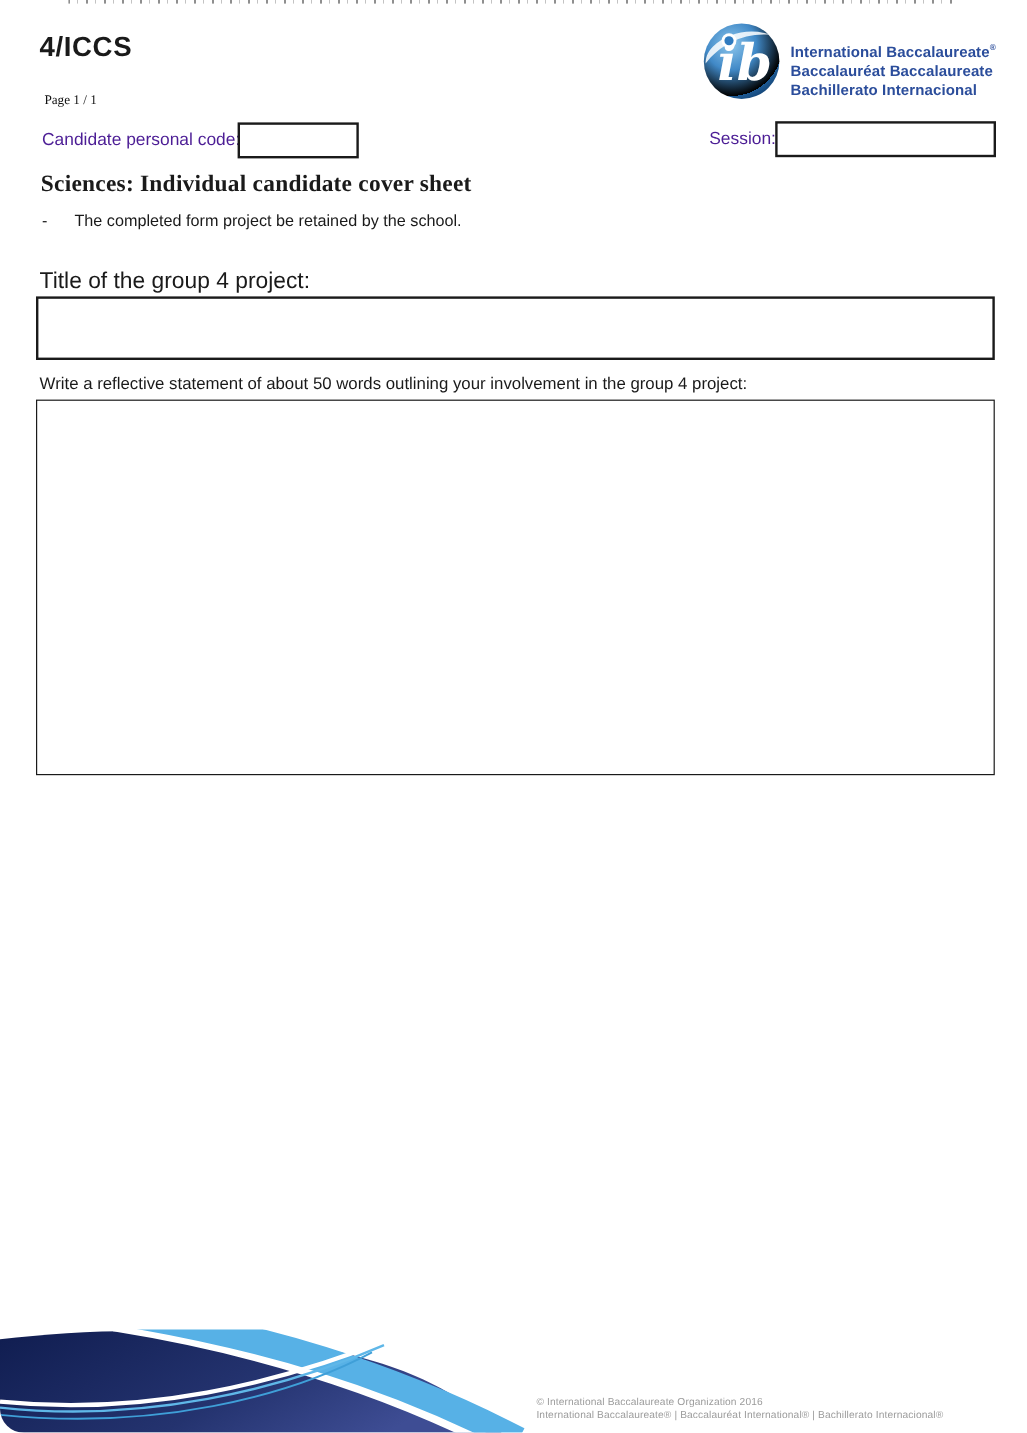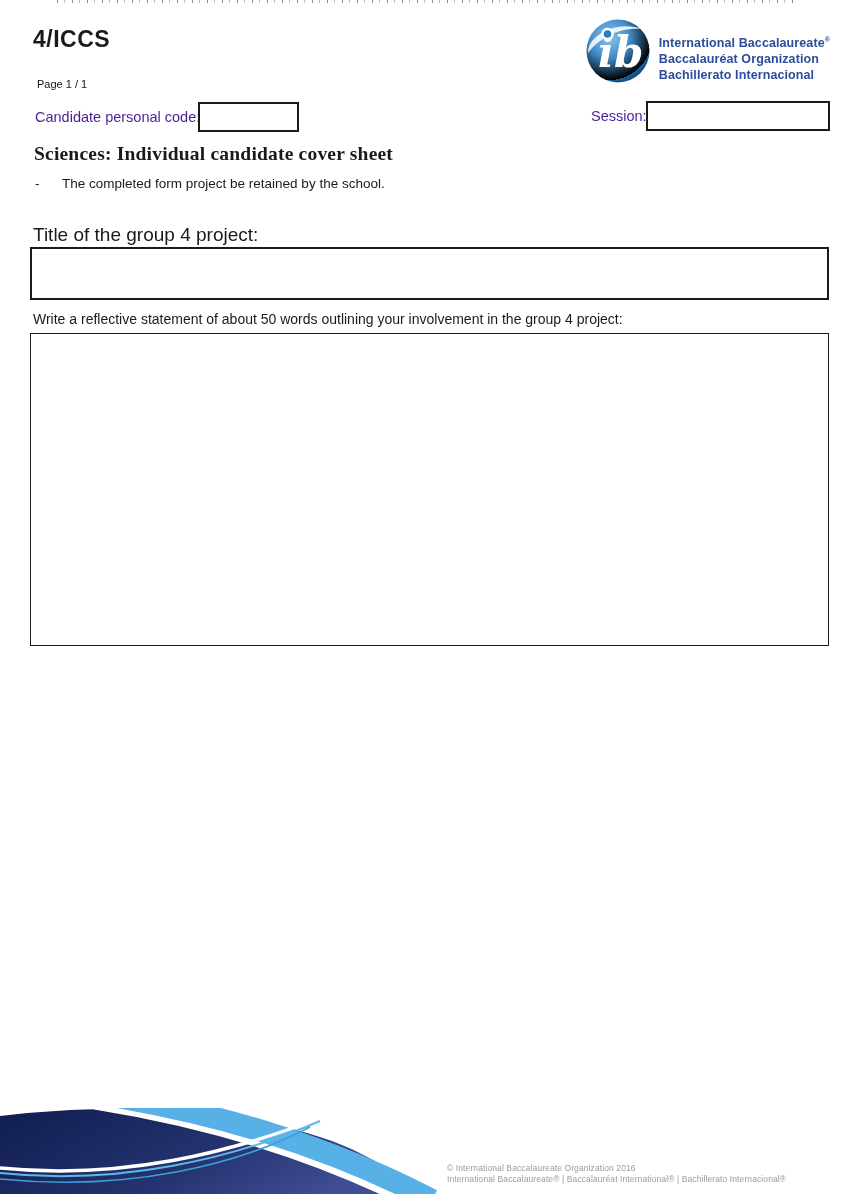--- a/index.html
+++ b/index.html
@@ -5,20 +5,21 @@
   * { margin: 0; padding: 0; box-sizing: border-box; }
   html, body { background: #ffffff; }
   body { font-family: "Liberation Sans", sans-serif; color: #1a1a1a; }
 
   .page {
     position: relative;
     width: 856px;
     height: 1194px;
     background: #ffffff;
     overflow: hidden;
+    border-radius: 20px;
   }
 
   
   .top-artifact {
     position: absolute;
     left: 57px; top: 0;
     width: 740px; height: 3px;
     background: repeating-linear-gradient(90deg,
       rgba(40,40,40,.65) 0 1px, transparent 1px 7px,
       rgba(40,40,40,.35) 7px 8px, transparent 8px 15px);
@@ -50,20 +51,21 @@
     color: #2b4d9b;
     letter-spacing: .1px;
   }
   .logo-text sup { font-size: 7px; vertical-align: super; }
 
   .page-indicator {
     position: absolute;
     left: 37px; top: 78px;
     font-size: 11px;
     color: #111;
+    font-family: Liberation Serif, serif;
   }
 
   
   .field-label {
     position: absolute;
     font-size: 14.5px;
     color: #4c1d95;
   }
   .lbl-candidate { left: 35px; top: 109px; }
   .lbl-session   { left: 591px; top: 108px; }
@@ -170,21 +172,21 @@
         </radialGradient>
       </defs>
       <circle cx="32" cy="32" r="31.5" fill="url(#sph)"></circle>
       <path d="M2,34 C14,18 34,8 56,10 C40,4 20,8 8,20 C3,25 2,30 2,34 Z" fill="#ffffff" opacity=".85"></path>
       <text x="12" y="48" font-family="DejaVu Serif, serif" font-style="italic" font-weight="bold" font-size="42" fill="#ffffff">ib</text>
       <circle cx="21.5" cy="15" r="6.2" fill="#ffffff"></circle>
       <circle cx="21.5" cy="15" r="3.8" fill="#2f7bc0"></circle>
     </svg>
     <div class="logo-text">
       <div><span>International Baccalaureate</span><sup>®</sup></div>
-      <div>Baccalauréat Organization</div>
+      <div>Baccalauréat Baccalaureate</div>
       <div>Bachillerato Internacional</div>
     </div>
   </div>
 
   <div class="page-indicator">Page 1 / 1</div>
 
   <div class="field-label lbl-candidate">Candidate personal code:</div>
   <input class="box-input input-candidate" type="text" value="" style="">
 
   <div class="field-label lbl-session">Session:</div>

